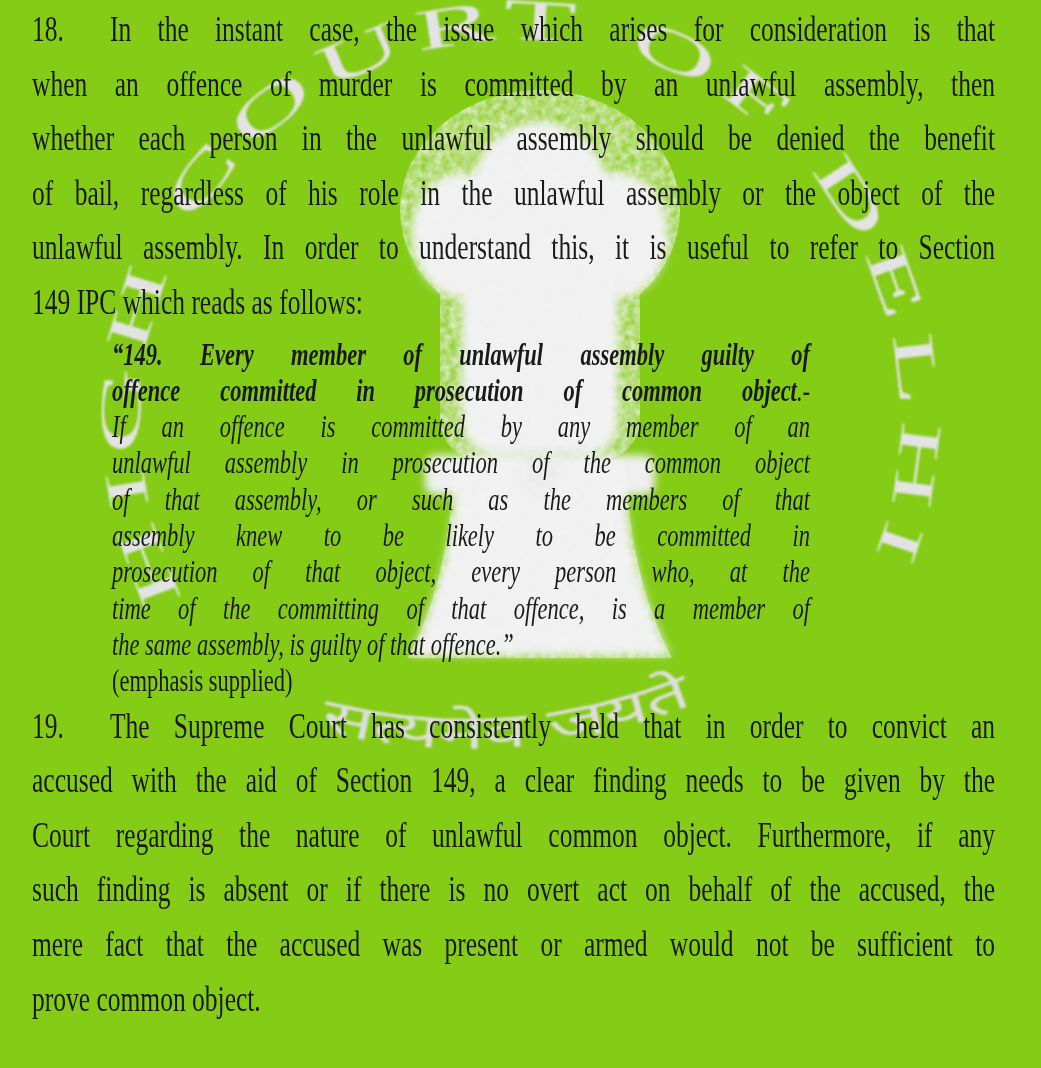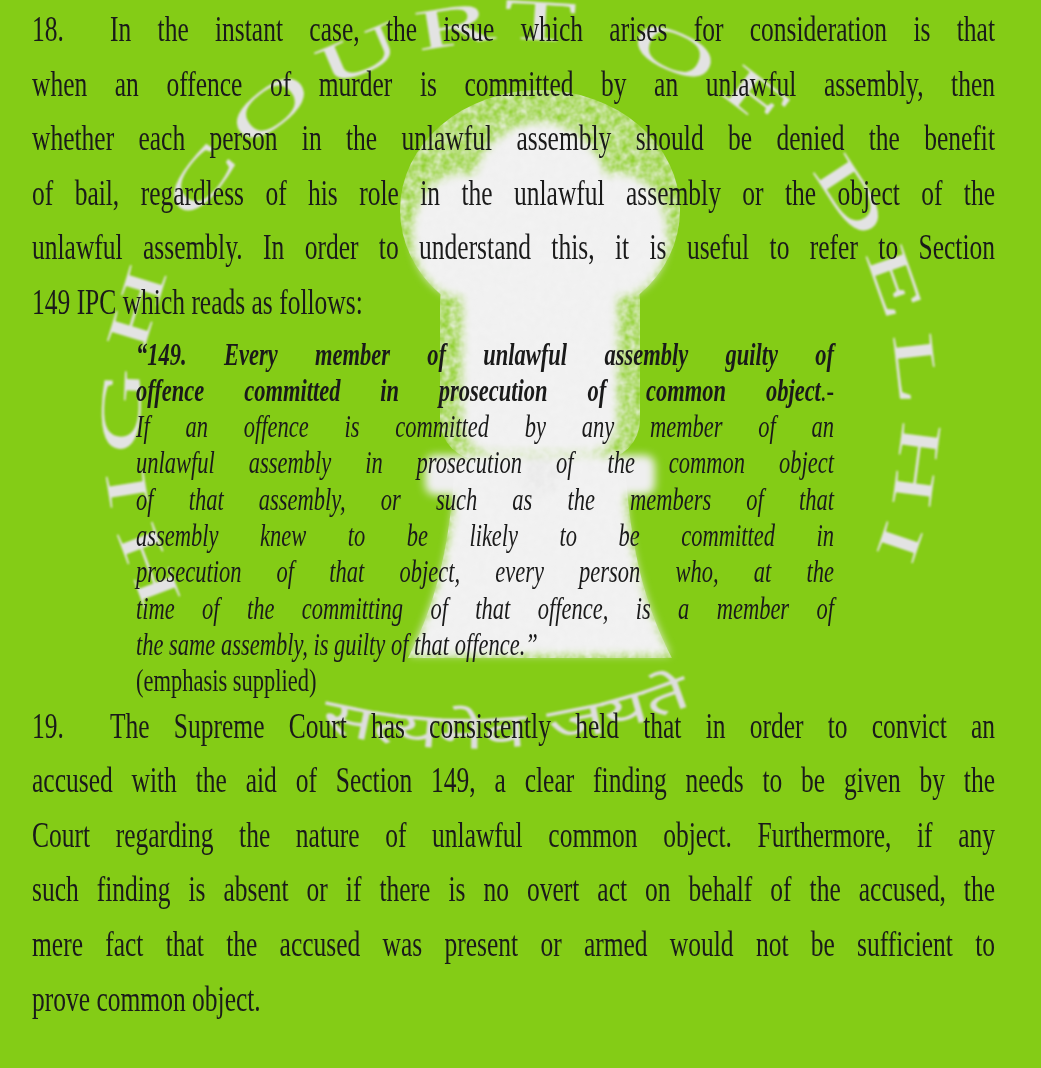--- a/index.html
+++ b/index.html
@@ -24,21 +24,21 @@
     font-size:25.5px;
     transform:scaleY(1.38);
     white-space:normal;
     overflow:visible;
   }
   .just{text-align:justify;text-align-last:justify;}
   .left{text-align:left;text-align-last:left;}
   .pnum{display:inline-block;width:78px;}
   
   .quote{
-    margin-left:104px;
+    margin-left:80px;
     width:698px;
     margin-top:6px;
     font-style:italic;
   }
   .qline{
     height:36.3px;line-height:36.3px;
     font-size:22.5px;
     transform:scaleY(1.38);
   }
   .bi{font-weight:bold;font-style:italic;}

